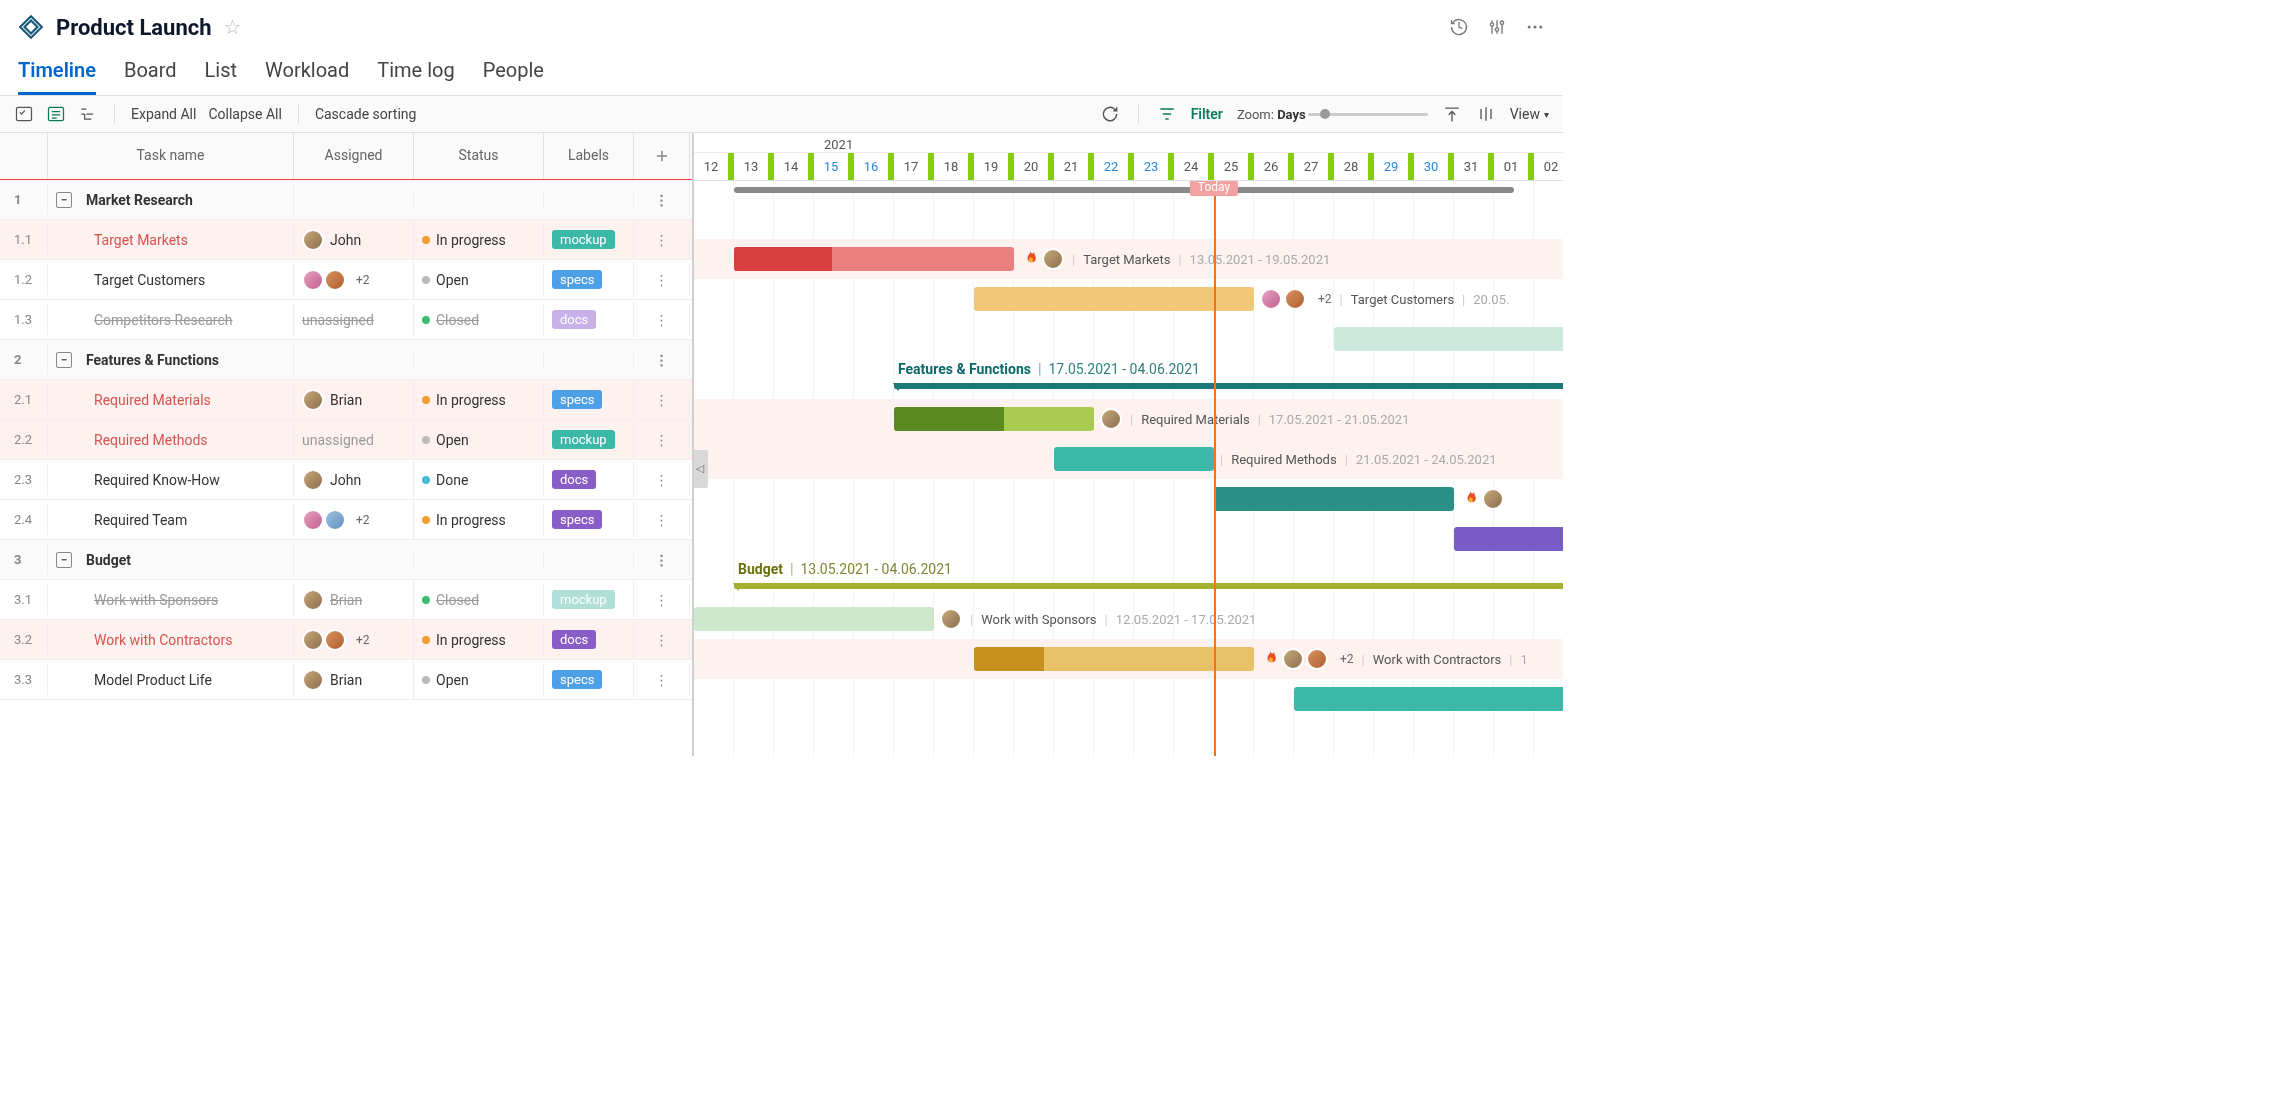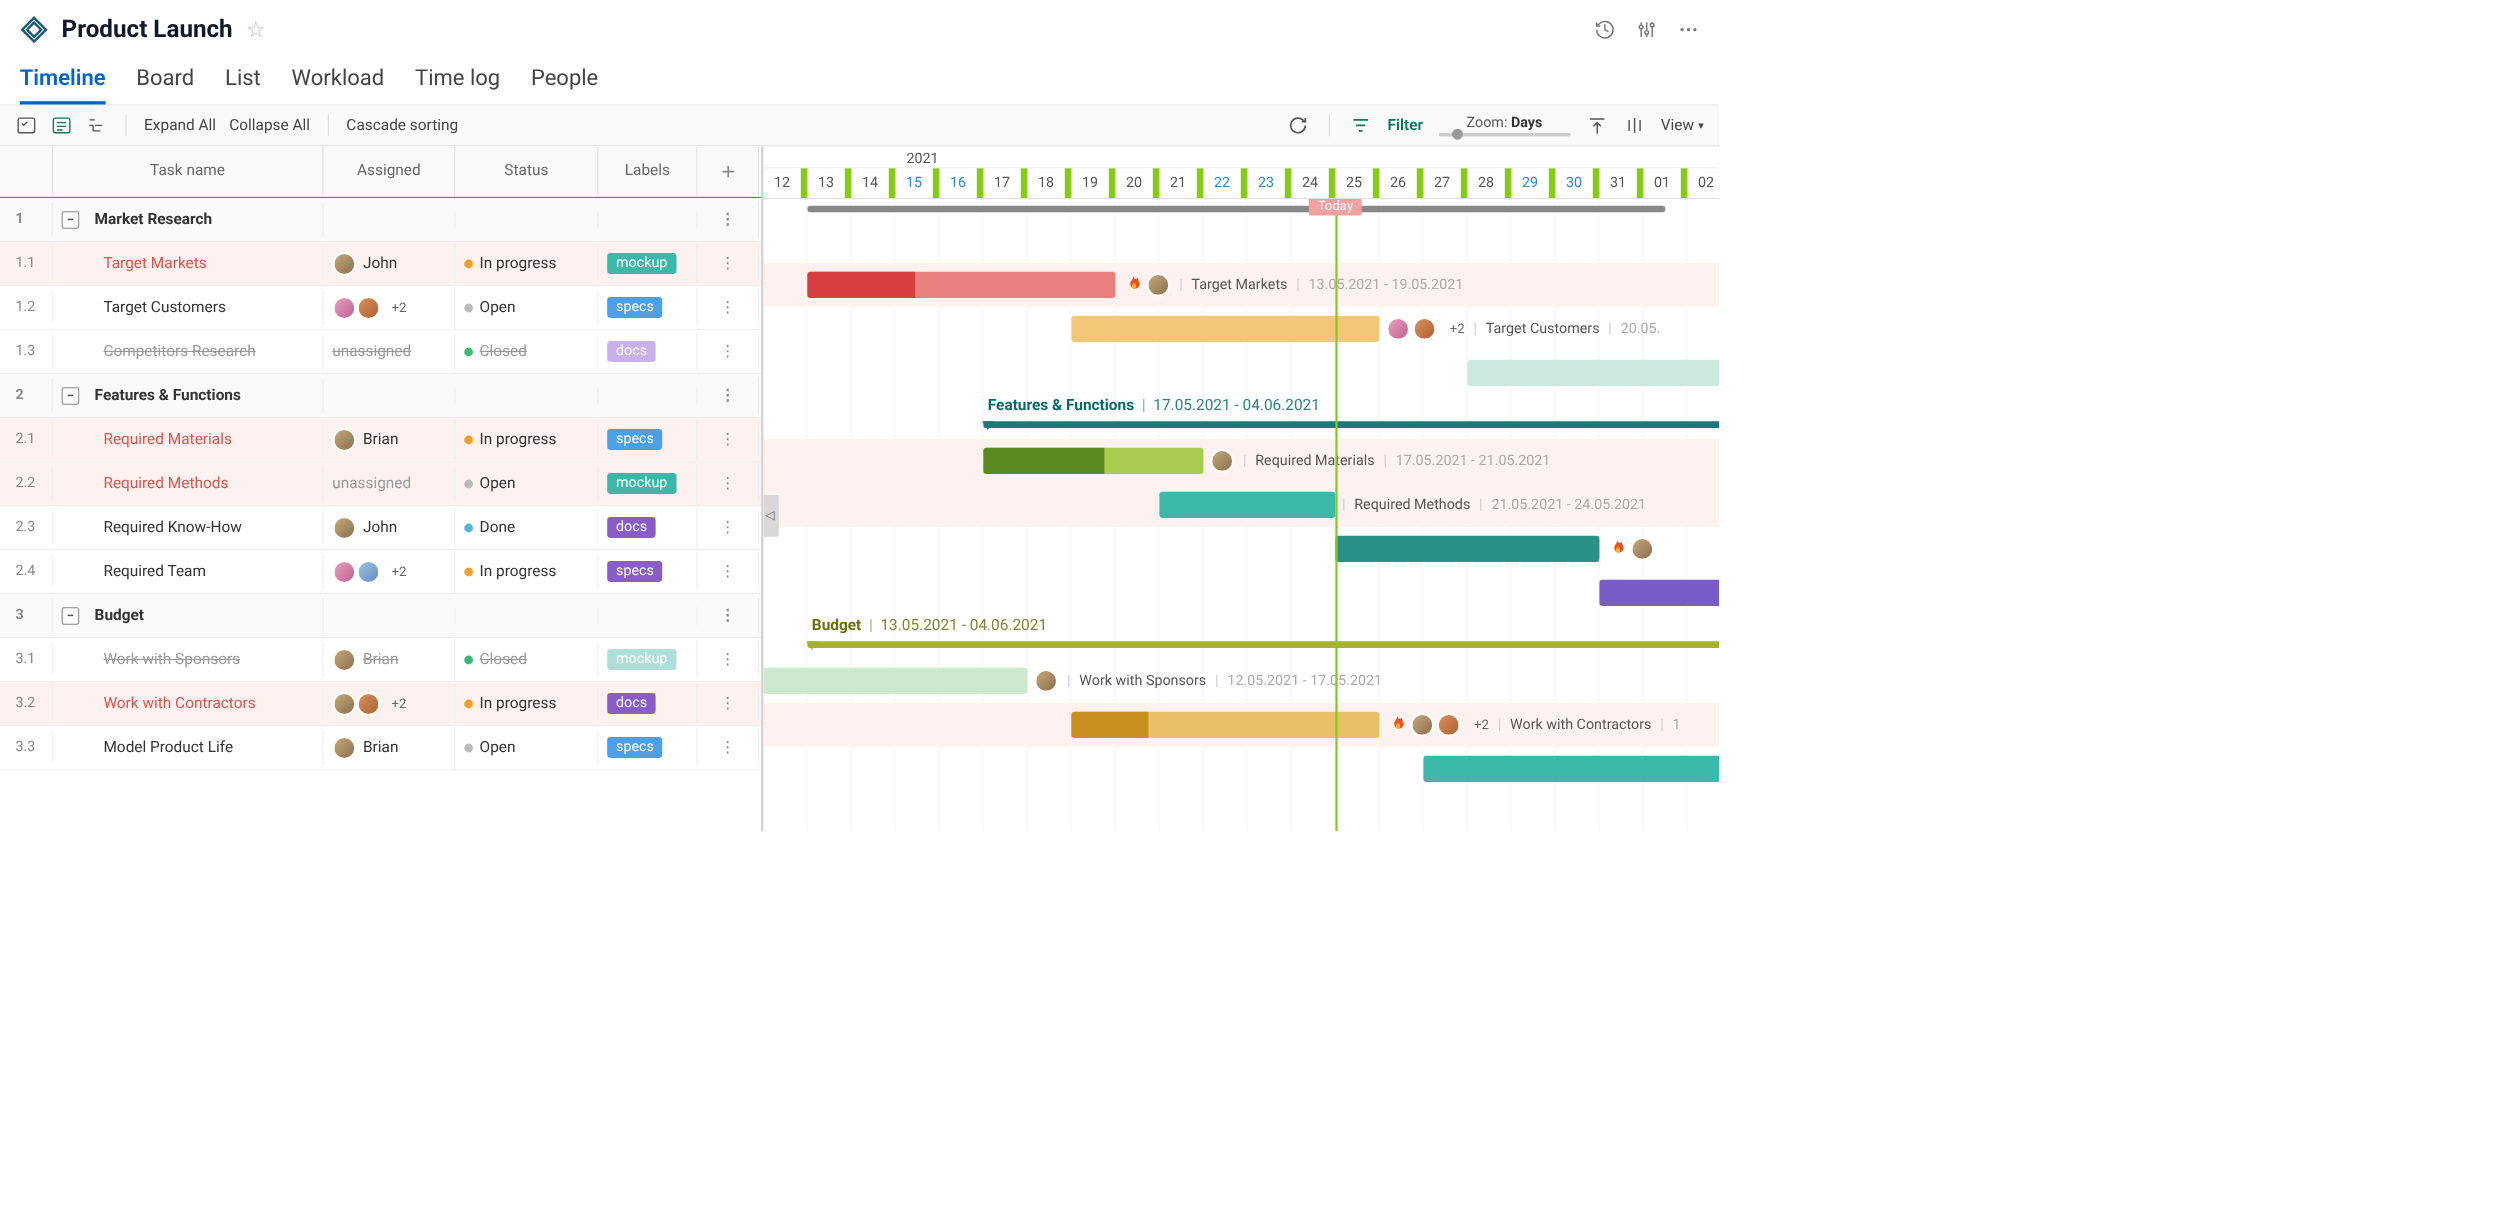--- a/index.html
+++ b/index.html
@@ -20,21 +20,21 @@
 .tab { padding: 8px 0 10px; font-size: 20px; color: #444; cursor: pointer; border-bottom: 3px solid transparent; }
 .tab.active { color: #0066cc; border-bottom-color: #0066cc; font-weight: 600; }
 
 
 .toolbar { display: flex; align-items: center; padding: 8px 14px; gap: 12px; border-bottom: 1px solid #e0e0e0; background: #fafafa; }
 .tool-icon { width: 20px; height: 20px; color: #555; cursor: pointer; }
 .tool-sep { width: 1px; height: 20px; background: #ddd; margin: 0 4px; }
 .tool-link { color: #444; cursor: pointer; font-size: 14px; }
 .toolbar-right { margin-left: auto; display: flex; align-items: center; gap: 14px; }
 .filter-label { color: #0a7a5a; font-weight: 600; }
-.zoom-group { display: flex; flex-direction: column; align-items: center; gap: 2px; font-size: 13px; }
+.zoom-group { display: flex; flex-direction: row; align-items: center; gap: 2px; font-size: 13px; }
 .zoom-label { color: #555; }
 .zoom-slider { width: 120px; height: 3px; background: #ccc; position: relative; border-radius: 2px; }
 .zoom-thumb { position: absolute; width: 10px; height: 10px; background: #999; border-radius: 50%; top: -4px; left: 12px; }
 .view-btn { display: flex; align-items: center; gap: 4px; color: #444; cursor: pointer; }
 
 
 .main { flex: 1; display: flex; overflow: hidden; }
 
 
 .grid { width: 694px; flex: none; border-right: 2px solid #d0d0d0; display: flex; flex-direction: column; overflow: hidden; }
@@ -90,21 +90,21 @@
 .gantt-header { border-bottom: 1px solid #e0e0e0; }
 .year-row { padding: 4px 0 0 130px; font-size: 13px; color: #555; }
 .days-row { display: flex; border-top: 1px solid #eee; }
 .day-cell { width: 40px; flex: none; text-align: center; padding: 6px 0; font-size: 13px; color: #555; border-right: 6px solid #84cc16; }
 .day-cell.weekend { color: #2b88d8; }
 
 .gantt-body { flex: 1; position: relative; overflow: hidden; }
 .gantt-grid { position: absolute; inset: 0; display: flex; }
 .gcol { width: 40px; flex: none; border-right: 1px solid #f4f4f4; }
 
-.today-line { position: absolute; top: 0; bottom: 0; width: 2px; background: #84cc16; z-index: 5; }
+.today-line { position: absolute; top: 0; bottom: 0; width: 2px; background: #f97316; z-index: 5; }
 .today-badge { position: absolute; top: -3px; background: #f2a0a0; color: #fff; padding: 2px 8px; font-size: 12px; border-radius: 2px; transform: translateX(-50%); }
 
 .grow { position: absolute; left: 0; right: 0; height: 40px; display: flex; align-items: center; }
 .grow.overdue-bg { background: #fdf2ef; }
 
 .group-bar { position: absolute; height: 6px; border-radius: 2px; }
 .group-bar::before, .group-bar::after { content:''; position:absolute; top:0; width:0; height:0; border-top:8px solid; border-left:5px solid transparent; border-right:5px solid transparent; }
 .group-bar::before { left:-1px; }
 .group-bar::after { right:-1px; }
 .gb-yellow { background:#e8b838; } .gb-yellow::before,.gb-yellow::after{border-top-color:#e8b838;}

